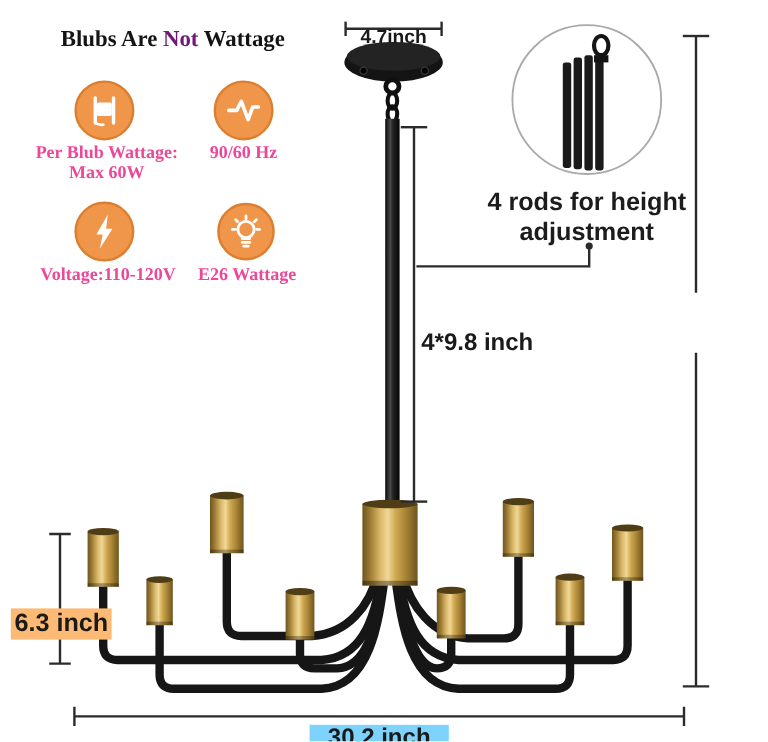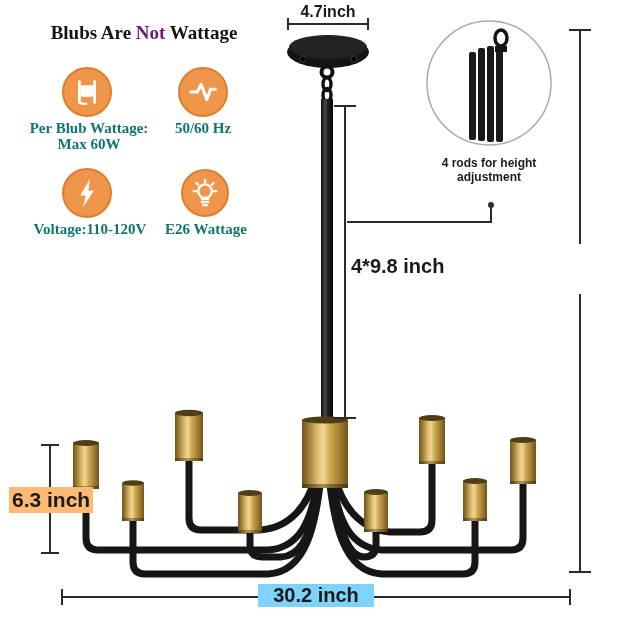--- a/index.html
+++ b/index.html
@@ -12,33 +12,33 @@
   .title{
     left:30px;top:22px;width:228px;text-align:center;
     font-family:"Liberation Serif",serif;font-weight:bold;font-size:19px;color:#141414;
   }
   .title .hl{color:#701a75;}
   .spec-icon{position:absolute;border-radius:50%;
     background:#f0964b;border:2px solid #dd7e2f;
     display:flex;align-items:center;justify-content:center;box-sizing:border-box;}
   .spec-label{
     position:absolute;text-align:center;font-family:"Liberation Serif",serif;
-    font-weight:bold;font-size:15px;line-height:1.06;color:#0f766e;
+    font-weight:bold;font-size:15px;line-height:1.06;color:#ec4899;
   }
   .spec-label span{display:block;}
-  .dim{font-weight:600;color:#1a1a1a;}
+  .dim{font-weight:600;color:#1a1a1a;margin-top:20px;}
   .canopy-dim{left:288px;top:3px;width:80px;text-align:center;font-size:16px;font-weight:bold;}
   .rod-dim{left:351px;top:255px;font-size:20px;}
   .minmax-dim{left:506px;top:246px;width:130px;text-align:center;font-size:19px;line-height:1.18;background:#ffffff;}
   .minmax-dim span{display:block;}
   .arm-dim{left:9px;top:487px;font-size:21px;background:#fdba74;padding:1px 3px;}
   .width-dim{left:258px;top:584px;width:116px;text-align:center;font-size:20px;background:#7dd3fc;}
   .rods-note{
     left:405px;top:156px;width:168px;text-align:center;
-    font-size:12px;font-weight:bold;line-height:1.2;color:#1c1c1c;
+    font-size:21px;font-weight:bold;line-height:1.2;color:#1c1c1c;
   }
   .rods-note span{display:block;}
 </style>
 </head>
 <body>
 
 <div class="stage">
 
   <svg class="art" width="640" height="618" viewBox="0 0 640 618">
     <defs>
@@ -214,21 +214,21 @@
       <path d="M7.5,18 H10"></path>
         <path d="M32.5,18 H30"></path>
     </svg>
   </div>
 
   <div class="spec-label" style="left:8px;top:121px;width:162px;">
     <span>Per Blub Wattage:</span>
     <span>Max 60W</span>
   </div>
   <div class="spec-label" style="left:133px;top:121px;width:140px;">
-    <span>50/60 Hz</span>
+    <span>90/60 Hz</span>
   </div>
   <div class="spec-label" style="left:8px;top:222px;width:164px;">
     <span>Voltage:110-120V</span>
   </div>
   <div class="spec-label" style="left:136px;top:222px;width:140px;">
     <span>E26 Wattage</span>
   </div>
 
   <div class="lbl dim canopy-dim">4.7inch</div>
   <div class="lbl dim rod-dim">4*9.8 inch</div>

